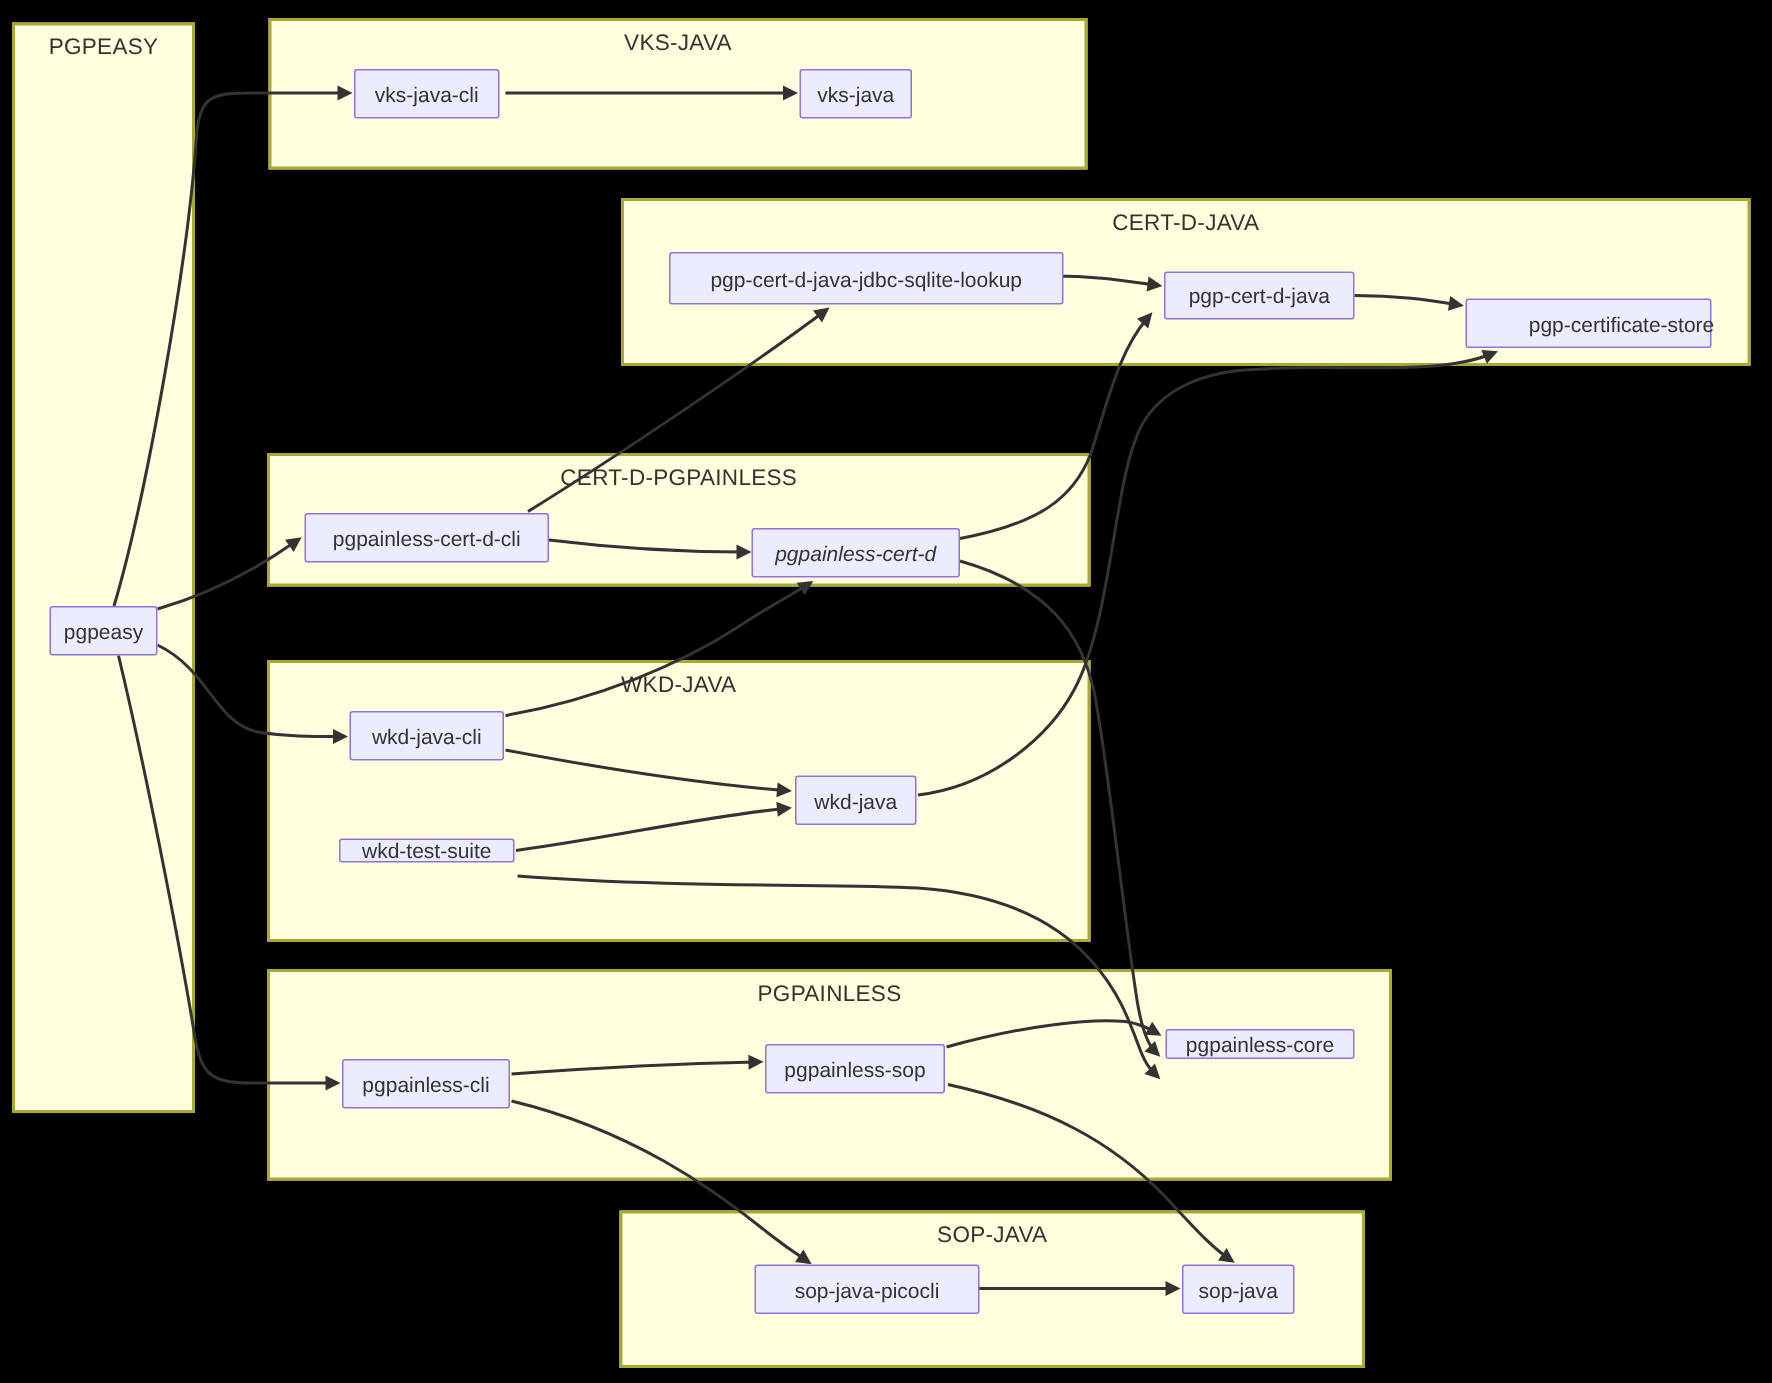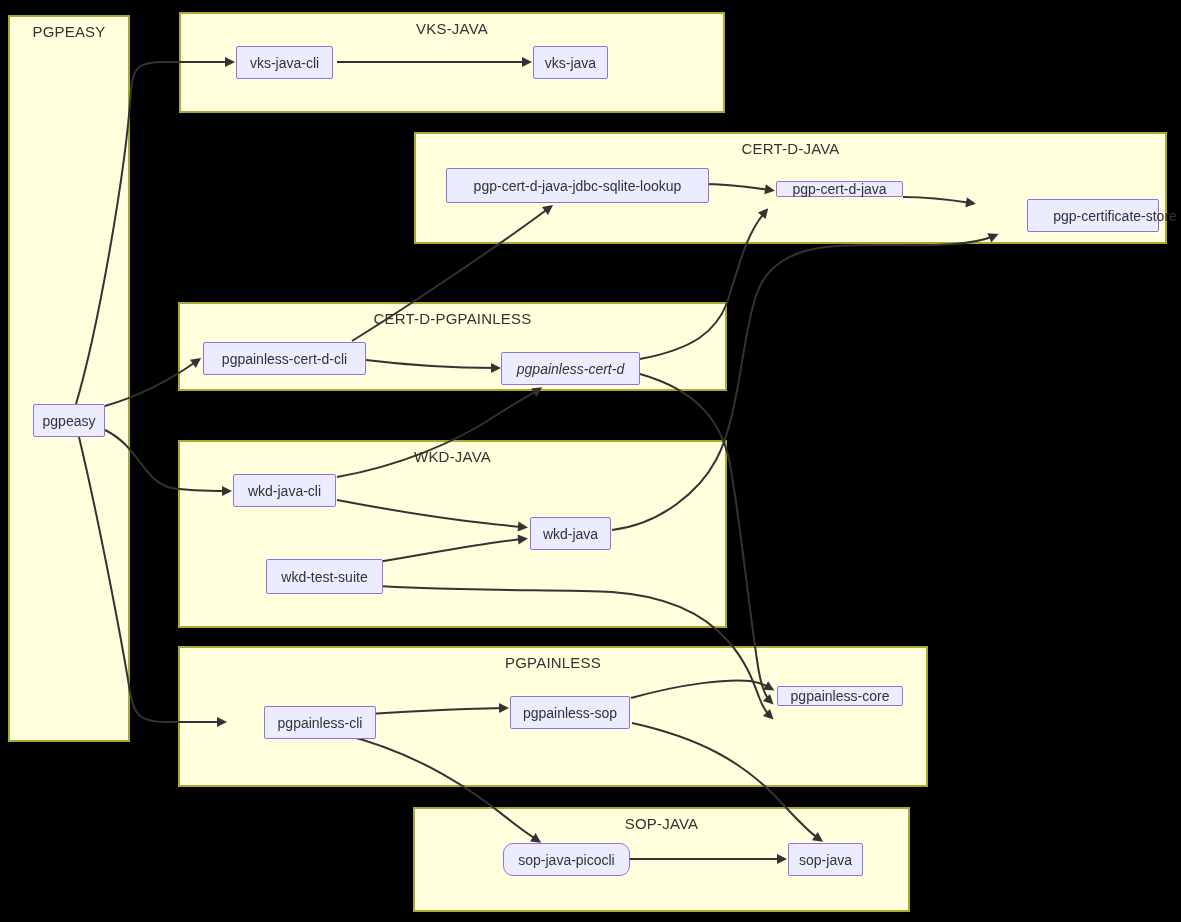--- a/index.html
+++ b/index.html
@@ -108,25 +108,25 @@
       <path class="edge" d="M341,716 C395,712 450,709 504,708" marker-end="url(#arrowhead)"></path>
       <path class="edge" d="M341,734 C420,753 475,792 512,822 C521,829 528,834 537,840" marker-end="url(#arrowhead)"></path>
       <path class="edge" d="M631,698 C685,683 728,679 750,681 C758,682 763,684 770,688" marker-end="url(#arrowhead)"></path>
       <path class="edge" d="M632,723 C700,738 742,762 776,797 C795,817 806,830 819,839" marker-end="url(#arrowhead)"></path>
       <path class="edge" d="M629,859 L782,859" marker-end="url(#arrowhead)"></path>
     </svg>
     <div class="node" style="left: 33px; top: 404px; width: 72px; height: 33px;">pgpeasy</div>
     <div class="node" style="left: 236px; top: 46px; width: 97px; height: 33px;">vks-java-cli</div>
     <div class="node" style="left: 533px; top: 46px; width: 75px; height: 33px;">vks-java</div>
     <div class="node" style="left: 446px; top: 168px; width: 263px; height: 35px;">pgp-cert-d-java-jdbc-sqlite-lookup</div>
-    <div class="node" style="left: 776px; top: 181px; width: 127px; height: 16px;">pgp-cert-d-java</div>
-    <div class="node" style="left: 1027px; top: 199px; width: 132px; height: 33px; padding-left: 48px;">pgp-certificate-store</div>
+    <div class="node" style="left: 776px; top: 181px; width: 127px; height: 32px;">pgp-cert-d-java</div>
+    <div class="node" style="left: 977px; top: 199px; width: 164px; height: 33px; padding-left: 48px;">pgp-certificate-store</div>
     <div class="node" style="left: 203px; top: 342px; width: 163px; height: 33px;">pgpainless-cert-d-cli</div>
     <div class="node" style="left: 501px; top: 352px; width: 139px; height: 33px; font-style: italic;">pgpainless-cert-d</div>
     <div class="node" style="left: 233px; top: 474px; width: 103px; height: 33px;">wkd-java-cli</div>
     <div class="node" style="left: 530px; top: 517px; width: 81px; height: 33px;">wkd-java</div>
-    <div class="node" style="left: 226px; top: 559px; width: 117px; height: 35px; margin-left: 40px;">wkd-test-suite</div>
-    <div class="node" style="left: 228px; top: 706px; width: 112px; height: 33px; margin-left: 36px;">pgpainless-cli</div>
+    <div class="node" style="left: 226px; top: 559px; width: 117px; height: 16px;">wkd-test-suite</div>
+    <div class="node" style="left: 228px; top: 706px; width: 112px; height: 33px;">pgpainless-cli</div>
     <div class="node" style="left: 510px; top: 696px; width: 120px; height: 33px;">pgpainless-sop</div>
     <div class="node" style="left: 777px; top: 686px; width: 126px; height: 20px;">pgpainless-core</div>
-    <div class="node" style="left: 503px; top: 843px; width: 127px; height: 33px; border-radius: 10px;">sop-java-picocli</div>
+    <div class="node" style="left: 503px; top: 843px; width: 150px; height: 33px;">sop-java-picocli</div>
     <div class="node" style="left: 788px; top: 843px; width: 75px; height: 33px;">sop-java</div>
   </div>
 
 </body></html>

